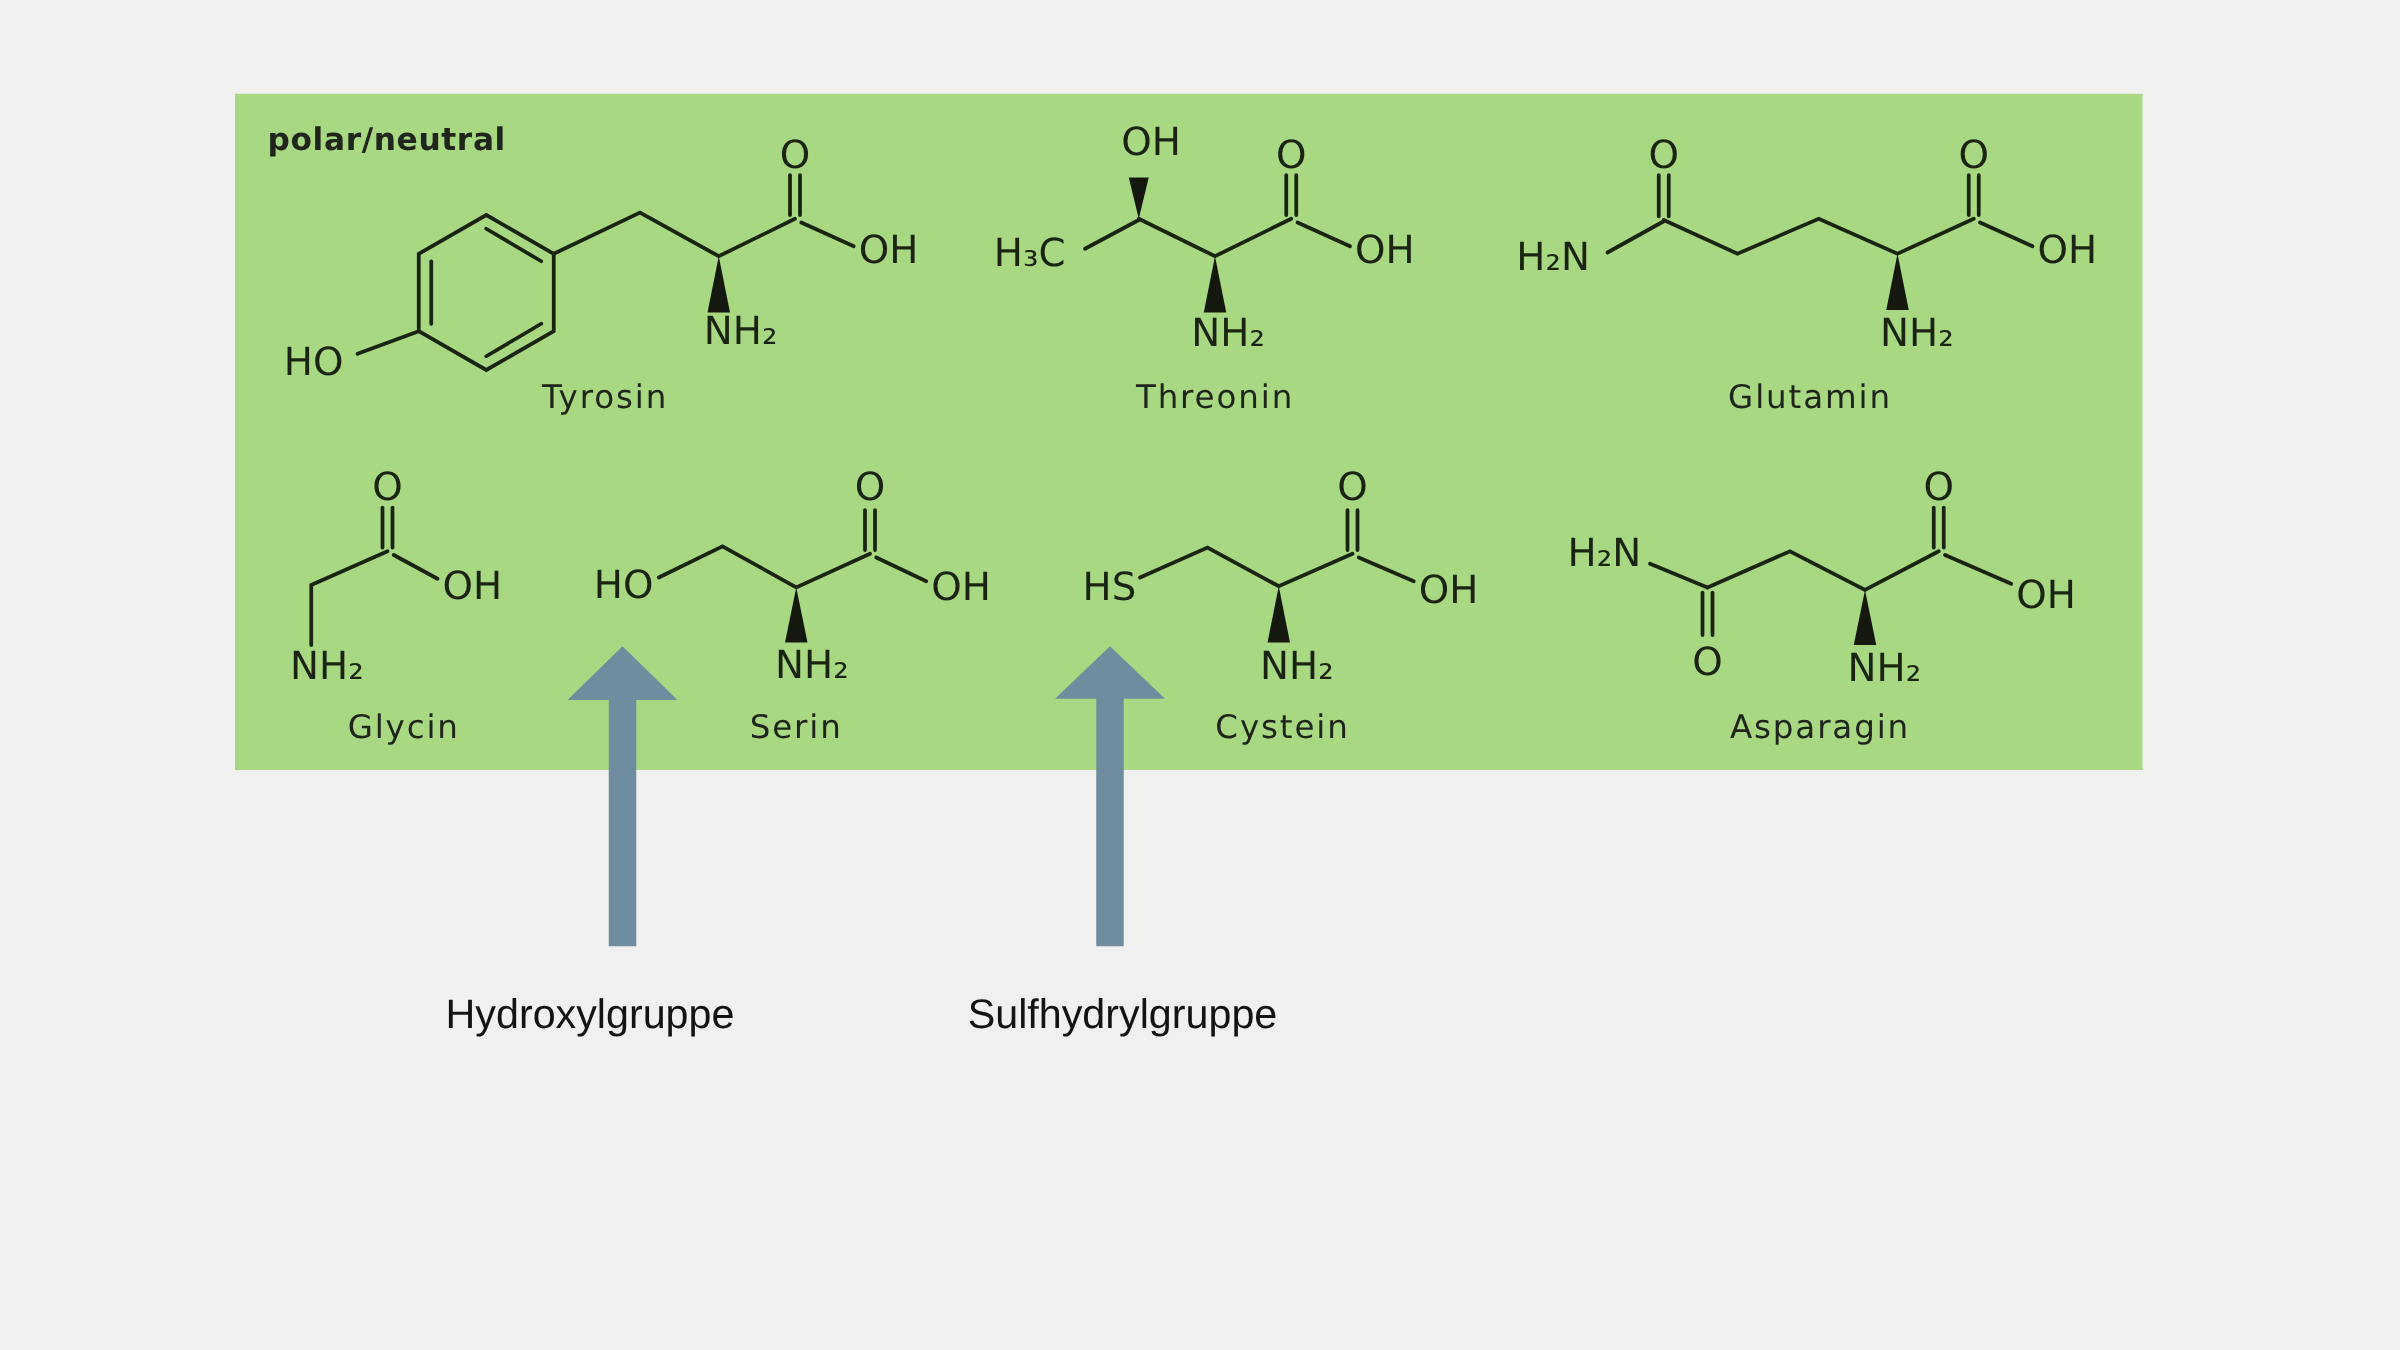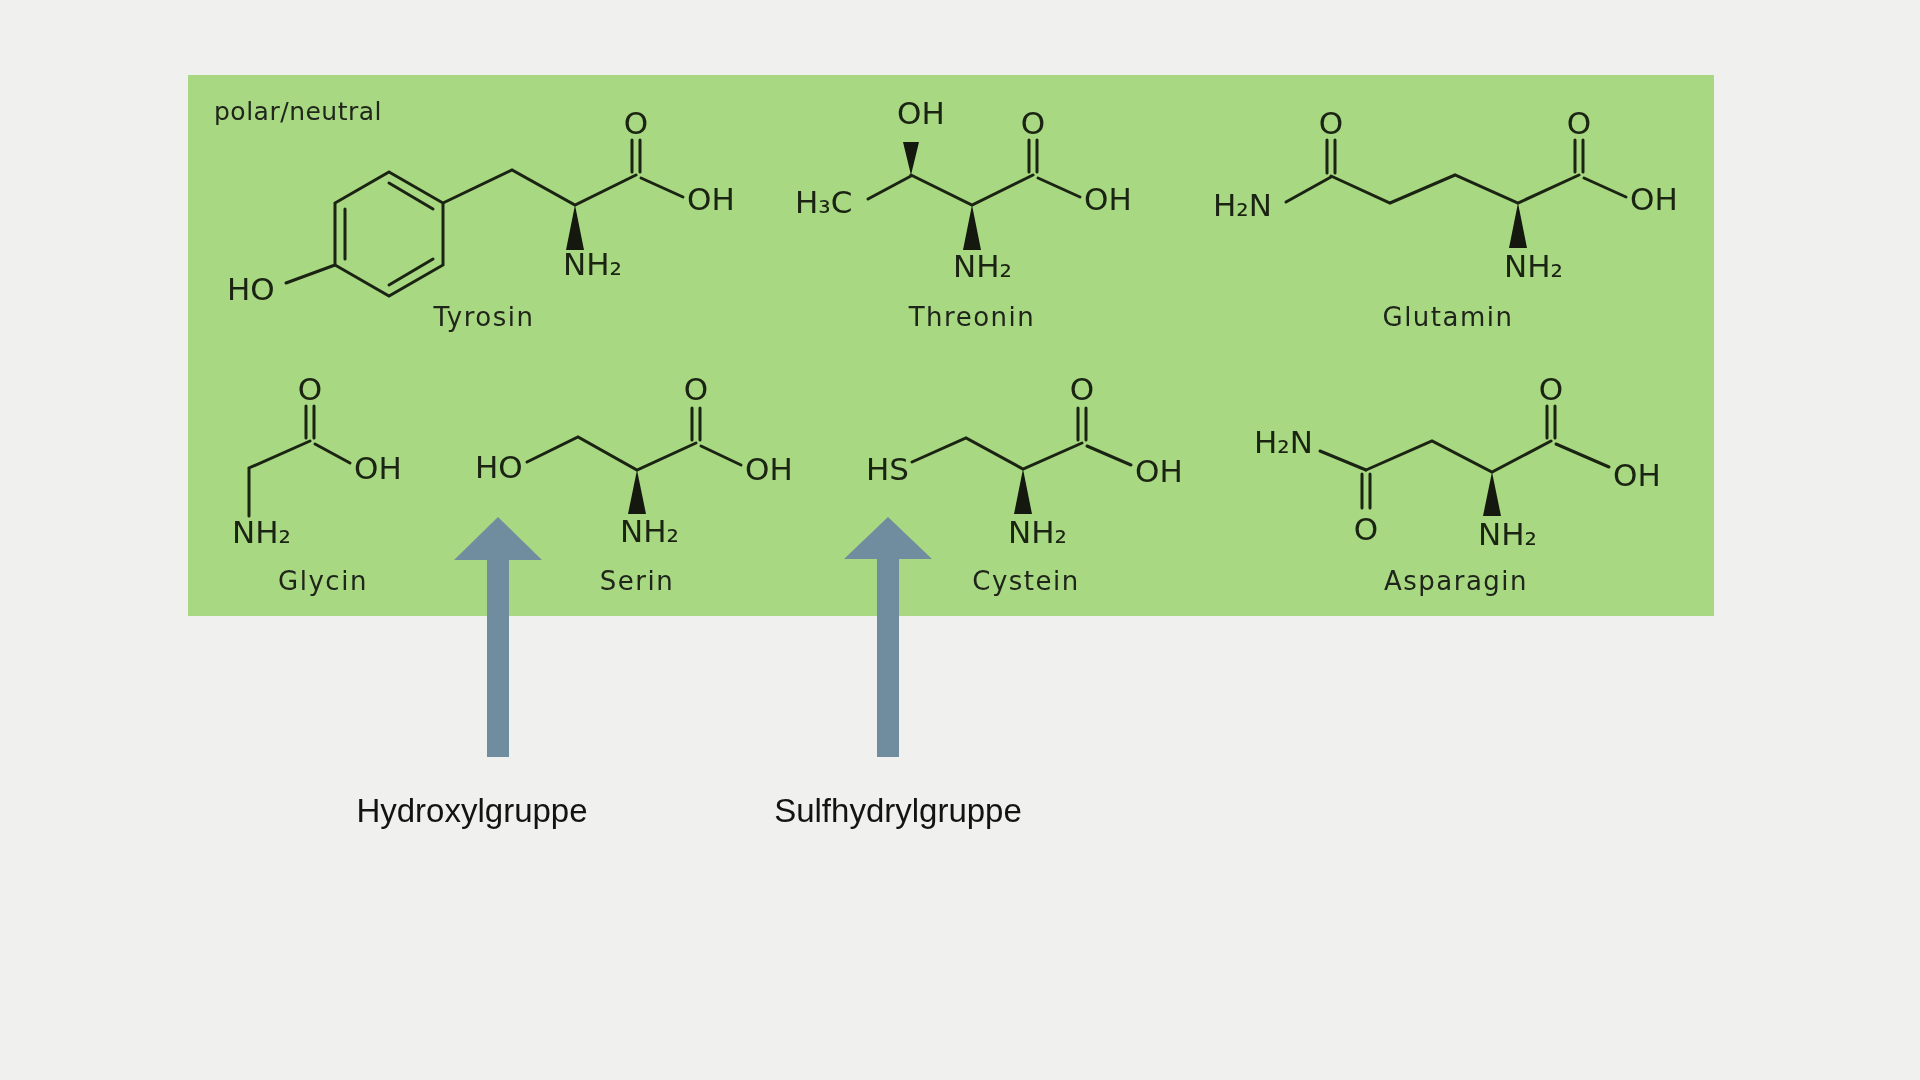--- a/index.html
+++ b/index.html
@@ -1,19 +1,19 @@
 <!DOCTYPE html>
 <html><head>
 <meta charset="utf-8">
 <style>
   html,body{margin:0;padding:0;}
   body{background:#e9e9e8;font-family:"DejaVu Sans",sans-serif;}
   #stage{position:relative;width:1920px;height:1080px;background:#f0f0ef;overflow:hidden;}
   #panel{position:absolute;left:188px;top:75px;width:1526px;height:541px;}
-  #category{position:absolute;left:214px;top:97px;font-size:25px;font-weight:normal;color:#21261c;letter-spacing:0.5px;font-family:"DejaVu Sans",sans-serif;}
+  #category{position:absolute;left:214px;top:97px;font-size:25px;font-weight:bold;color:#21261c;letter-spacing:0.5px;font-family:"DejaVu Sans",sans-serif;}
   svg{position:absolute;left:0;top:0;}
   text.atom{font-family:"DejaVu Sans",sans-serif;font-size:31px;fill:#1b2413;}
   text.mol-name{font-family:"DejaVu Sans",sans-serif;font-size:26px;fill:#20251b;letter-spacing:1.5px;}
   text.annot{font-family:"Liberation Sans",sans-serif;font-size:33px;fill:#131313;}
   .bond{stroke:#1b2413;stroke-width:3;fill:none;stroke-linecap:round;}
   .wedge{fill:#14180f;stroke:none;}
   .arrow{stroke:none;}
 </style>
 </head>
 <body>

